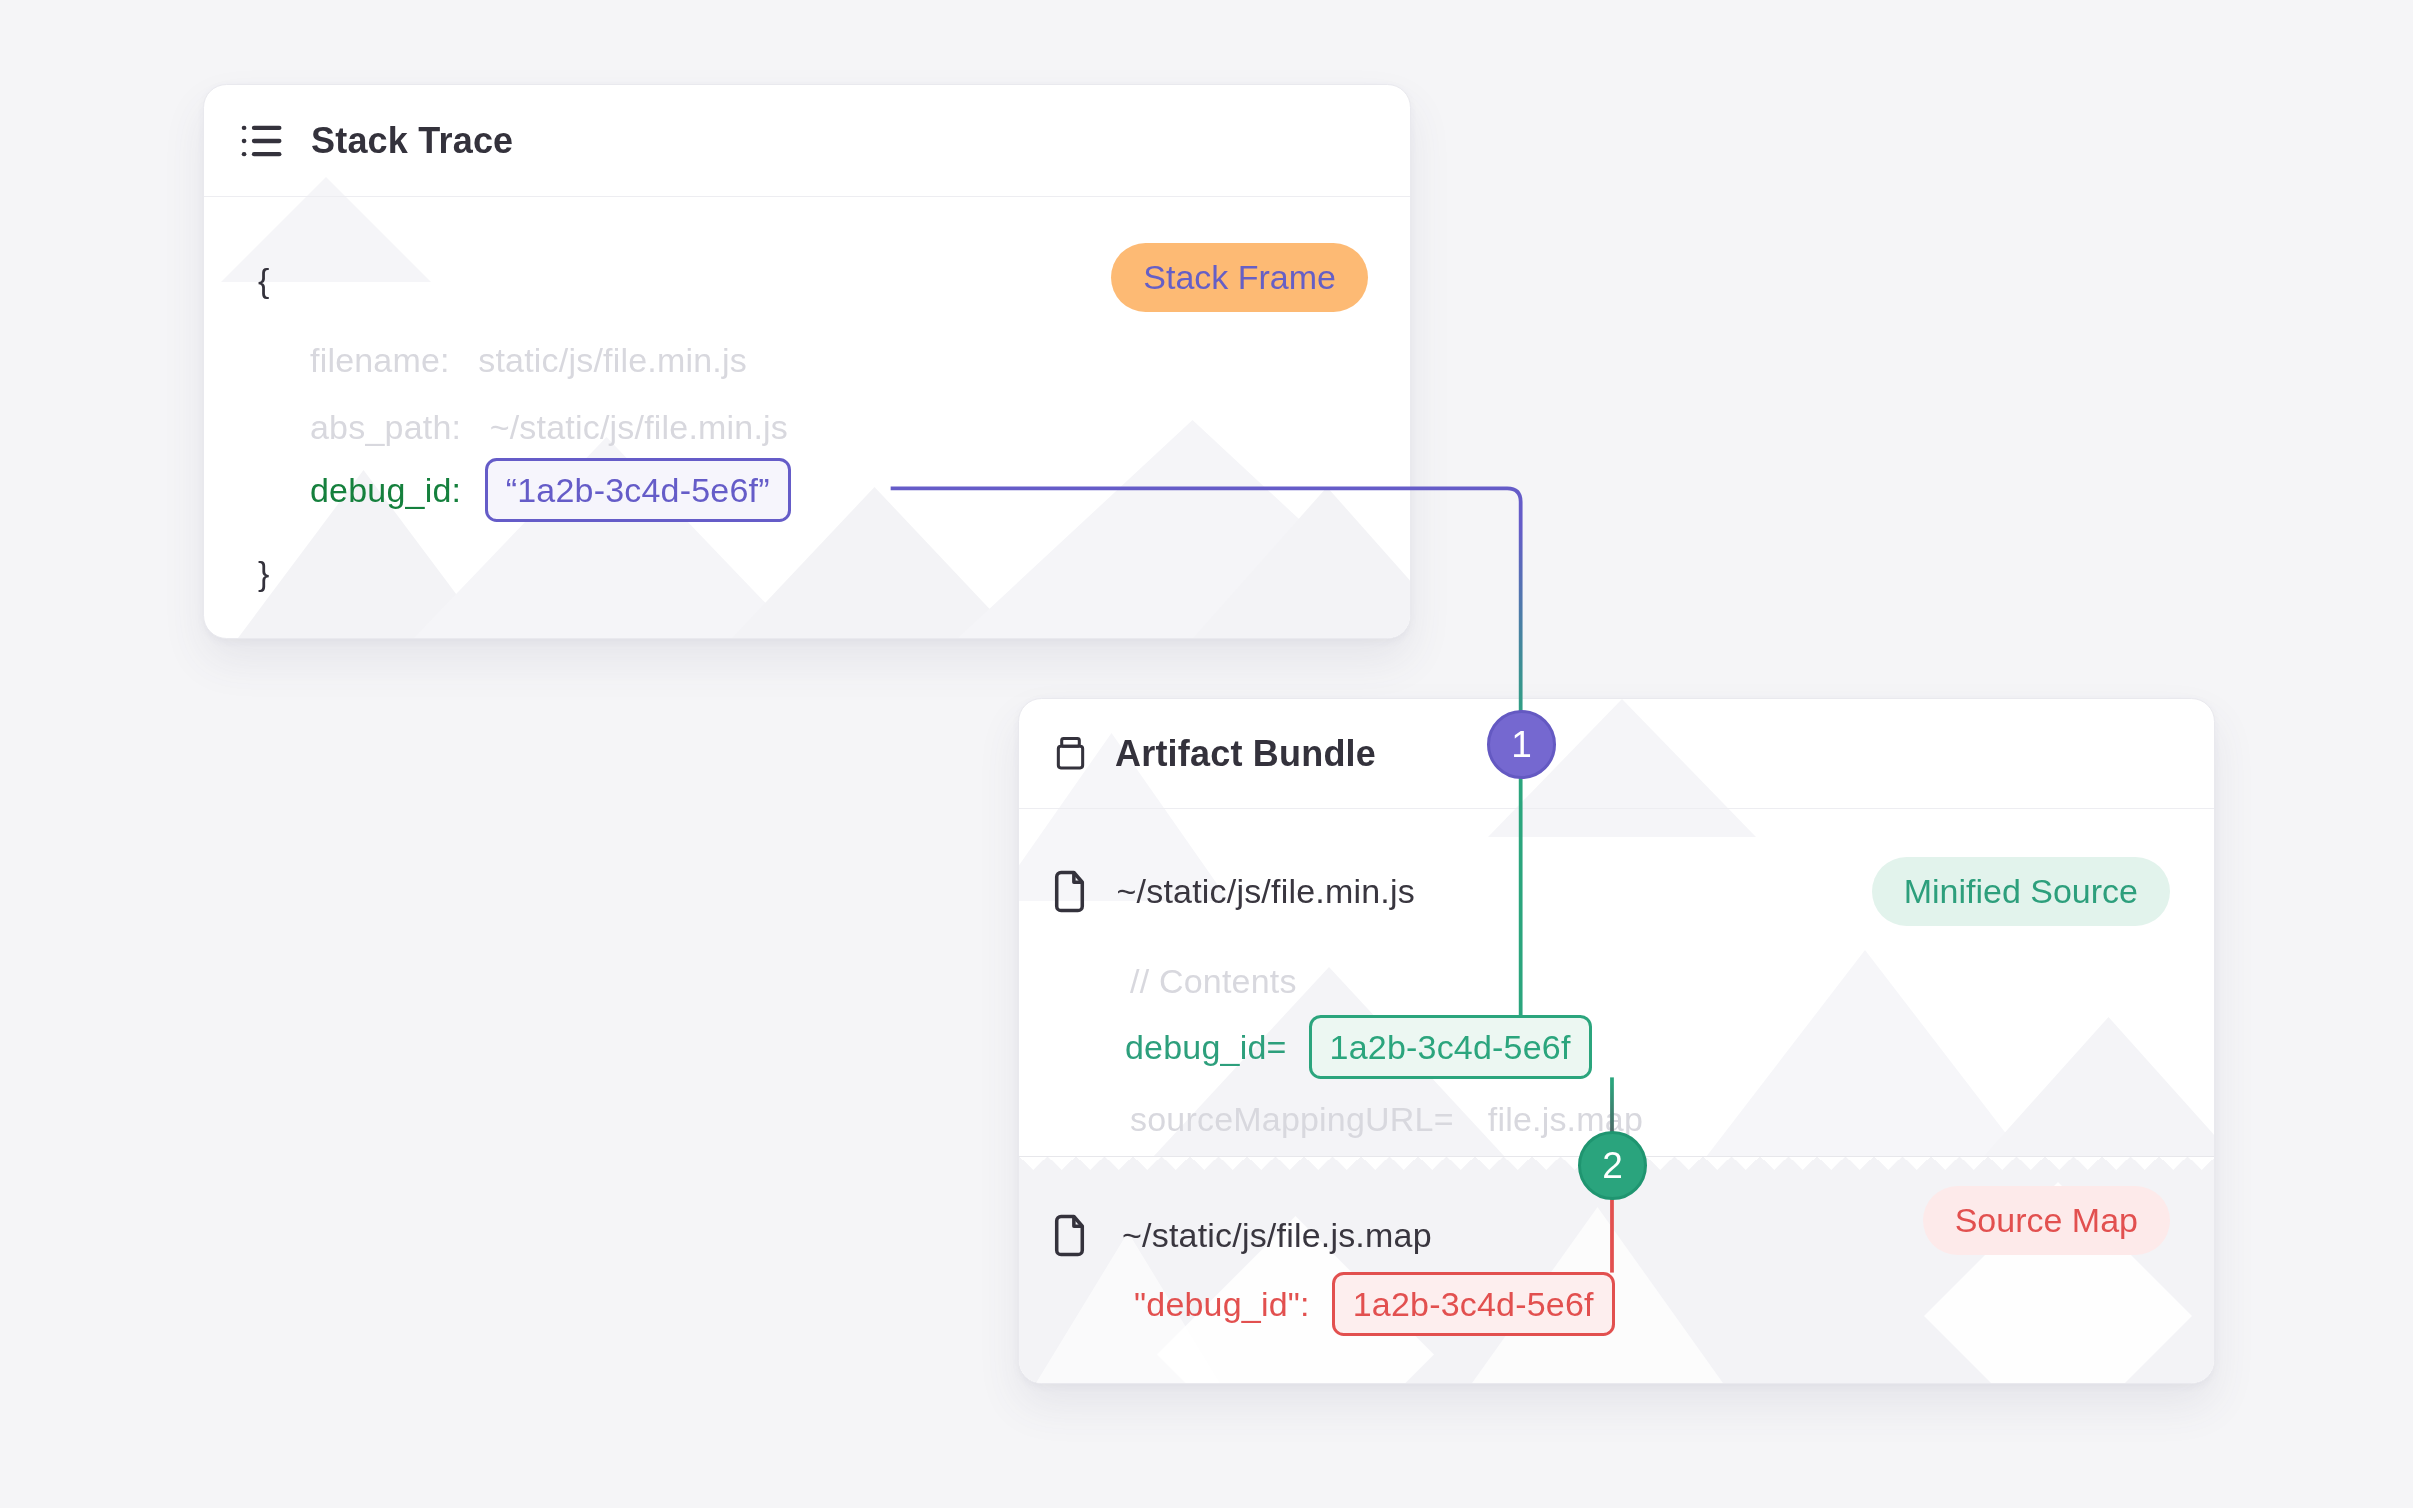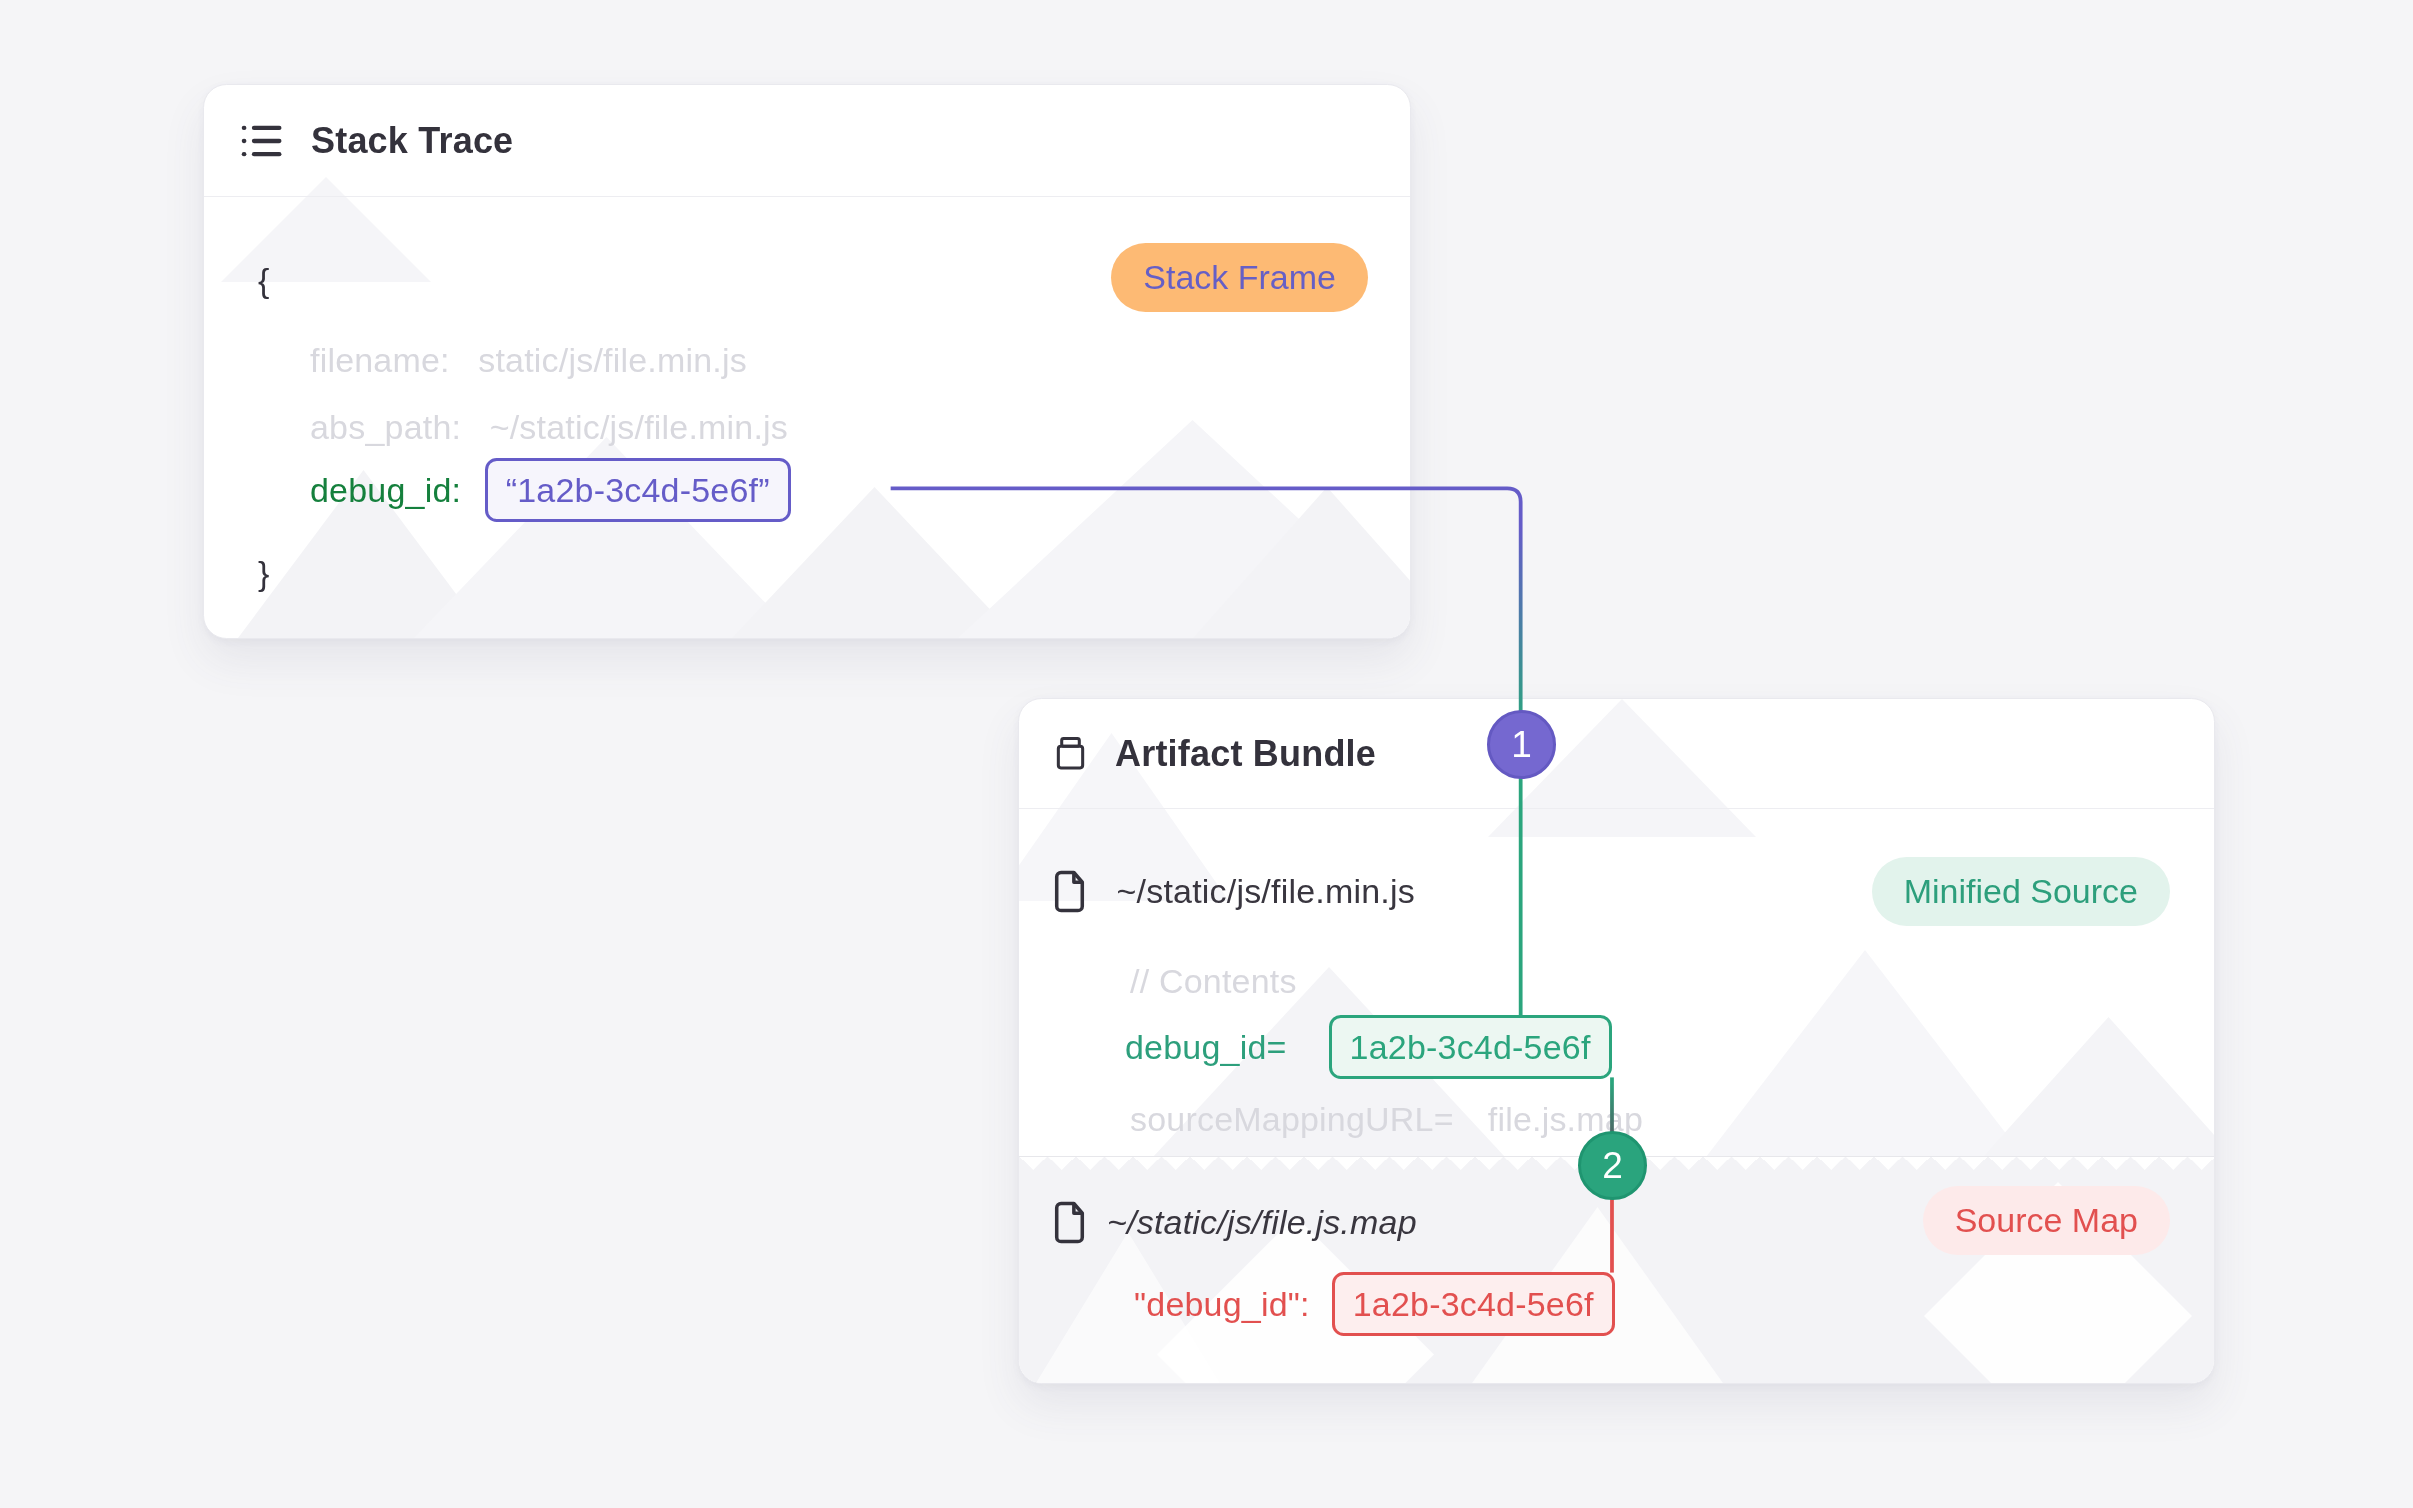--- a/index.html
+++ b/index.html
@@ -133,39 +133,39 @@
         </svg>
       </span>
       <span class="code dark">~/static/js/file.min.js</span>
     </div>
     <span class="pill pill-teal" style="right:44px;top:158px;">Minified Source</span>
 
     <div class="row code muted" style="left:111px;top:257px;height:50px;">
       <span>// Contents</span>
     </div>
 
-    <div class="row code" style="left:106px;top:316px;height:64px;gap:42px;">
+    <div class="row code" style="left:106px;top:316px;height:64px;gap:22px;">
       <span class="label-teal">debug_id=</span>
       <span class="vbox vbox-teal">1a2b-3c4d-5e6f</span>
     </div>
 
     <div class="row code muted" style="left:111px;top:395px;height:50px;gap:34px;">
       <span>sourceMappingURL=</span>
       <span>file.js.map</span>
     </div>
 
     <div class="gray-zone">
       <div class="teeth"></div>
 
       <div class="dia" style="left:138px;top:59px;width:277px;height:277px;background:rgba(255,255,255,.85);"></div>
       <div class="tri" style="left:17px;top:75px;width:184px;height:151px;background:rgba(255,255,255,.6);"></div>
       <div class="tri" style="left:453px;top:50px;width:251px;height:176px;background:rgba(255,255,255,.7);"></div>
       <div class="dia" style="left:905px;top:25px;width:268px;height:268px;background:rgba(255,255,255,.9);"></div>
 
-      <div class="row" style="left:32px;top:31px;height:69px;gap:19px;font-style:italic;">
+      <div class="row" style="left:32px;top:44px;height:69px;gap:34px;">
         <span class="hicon">
           <svg width="37" height="49" viewBox="0 0 22 27" fill="none" stroke="#34323c" stroke-width="2.1" stroke-linejoin="round">
             <path d="M13.6 2.2 H6 a2.6 2.6 0 0 0 -2.6 2.6 v17.4 a2.6 2.6 0 0 0 2.6 2.6 h10 a2.6 2.6 0 0 0 2.6 -2.6 V8 Z"></path>
             <path d="M13.6 2.2 v5.8 h5"></path>
           </svg>
         </span>
         <span class="code dark">~/static/js/file.js.map</span>
       </div>
       <span class="pill pill-red" style="right:44px;top:28.5px;">Source Map</span>
 

